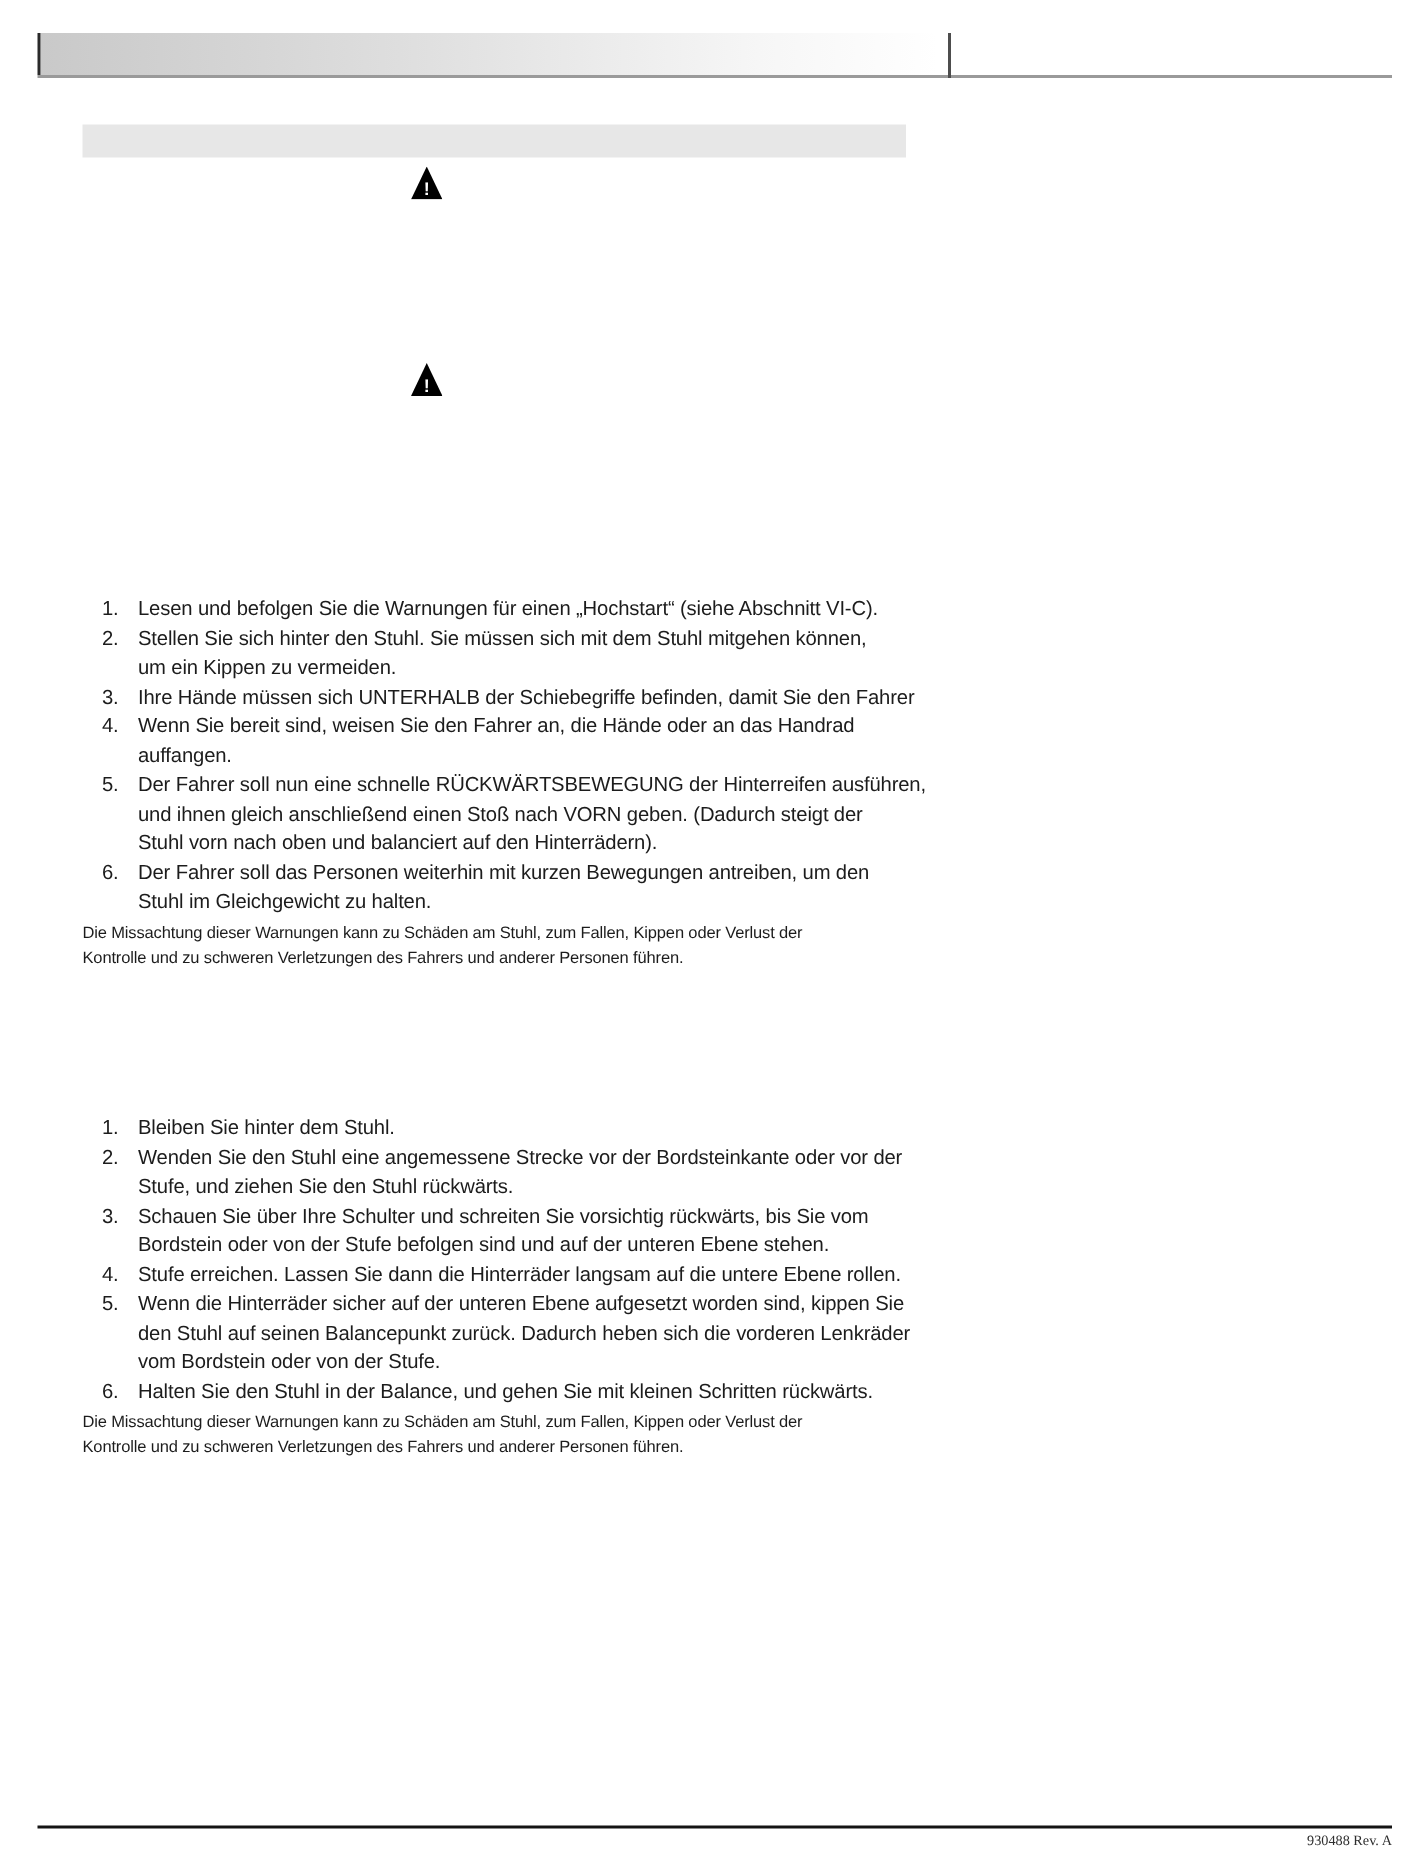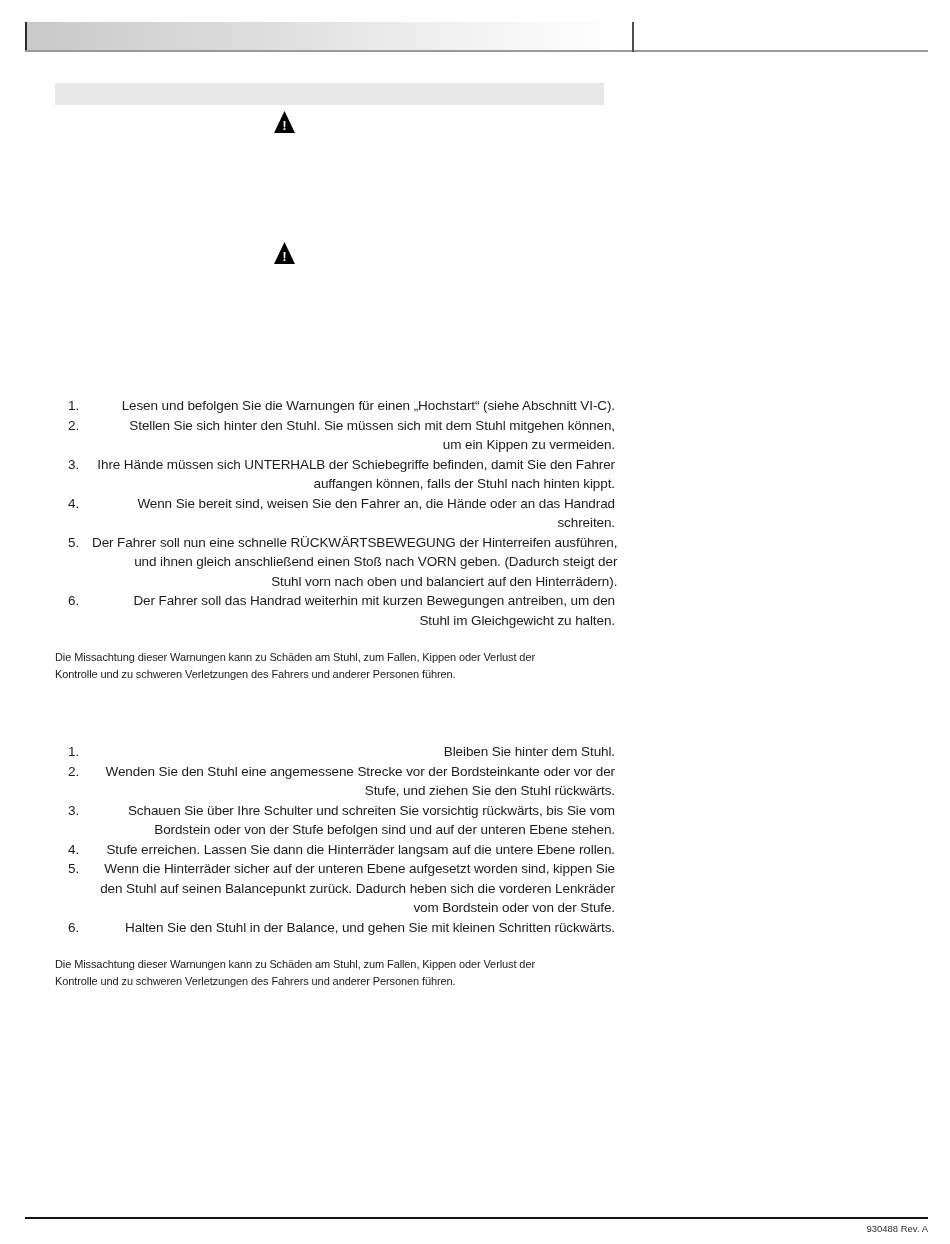--- a/index.html
+++ b/index.html
@@ -71,42 +71,43 @@
     letter-spacing: -0.1px;
   }
   #block1 { top: 396px; }
   #block2 { top: 742px; }
   .li { display: flex; }
   .li .num {
     flex: 0 0 24px;
     margin-left: 13px;
   }
   .li .lines { flex: 1; }
-  .tline { display: block; white-space: nowrap; text-align: right; }
+  .tline { display: block; white-space: nowrap; }
 
   .note {
-    margin-top: 19px;
+    margin-top: 3px;
     font-size: 11px;
     line-height: 17px;
     letter-spacing: -0.1px;
   }
   .nline { display: block; white-space: nowrap; }
 
   
   .footer-rule {
     position: absolute;
     left: 25px; top: 1217px;
     width: 903px; height: 2px;
     background: #141414;
   }
   .footer-text {
     position: absolute;
     right: 22px; top: 1223px;
     font-size: 9.5px;
     color: #2e2e2e;
+    font-family: Liberation Serif, serif;
   }
 </style>
 </head>
 <body>
 
 <div class="header-band"></div>
 <div class="header-rule"></div>
 <div class="header-divider"></div>
 
 <div class="section-bar"></div>
@@ -129,42 +130,41 @@
     <span class="num">2.</span>
     <div class="lines">
       <span class="tline">Stellen Sie sich hinter den Stuhl. Sie müssen sich mit dem Stuhl mitgehen können,</span>
       <span class="tline">um ein Kippen zu vermeiden.</span>
     </div>
   </div>
   <div class="li">
     <span class="num">3.</span>
     <div class="lines">
       <span class="tline">Ihre Hände müssen sich UNTERHALB der Schiebegriffe befinden, damit Sie den Fahrer</span>
-      <span class="tline">auffangen können, falls der Stuhl nach hinten kippt.</span>
     </div>
   </div>
   <div class="li">
     <span class="num">4.</span>
     <div class="lines">
       <span class="tline">Wenn Sie bereit sind, weisen Sie den Fahrer an, die Hände oder an das Handrad</span>
-      <span class="tline">schreiten.</span>
+      <span class="tline">auffangen.</span>
     </div>
   </div>
   <div class="li">
     <span class="num">5.</span>
     <div class="lines">
       <span class="tline">Der Fahrer soll nun eine schnelle RÜCKWÄRTSBEWEGUNG der Hinterreifen ausführen,</span>
       <span class="tline">und ihnen gleich anschließend einen Stoß nach VORN geben. (Dadurch steigt der</span>
       <span class="tline">Stuhl vorn nach oben und balanciert auf den Hinterrädern).</span>
     </div>
   </div>
   <div class="li">
     <span class="num">6.</span>
     <div class="lines">
-      <span class="tline">Der Fahrer soll das Handrad weiterhin mit kurzen Bewegungen antreiben, um den</span>
+      <span class="tline">Der Fahrer soll das Personen weiterhin mit kurzen Bewegungen antreiben, um den</span>
       <span class="tline">Stuhl im Gleichgewicht zu halten.</span>
     </div>
   </div>
   <div class="note">
     <span class="nline">Die Missachtung dieser Warnungen kann zu Schäden am Stuhl, zum Fallen, Kippen oder Verlust der</span>
     <span class="nline">Kontrolle und zu schweren Verletzungen des Fahrers und anderer Personen führen.</span>
   </div>
 </div>
 
 <div class="textcol" id="block2">

